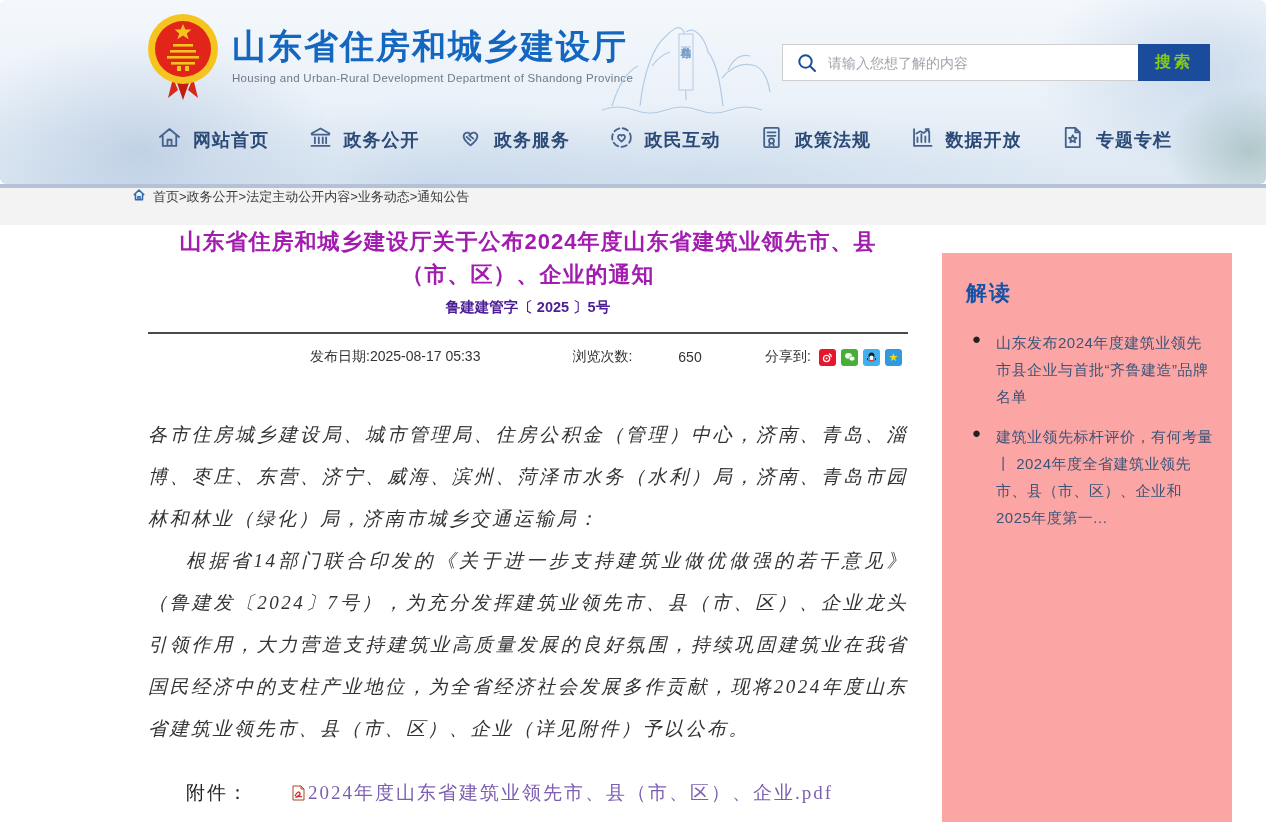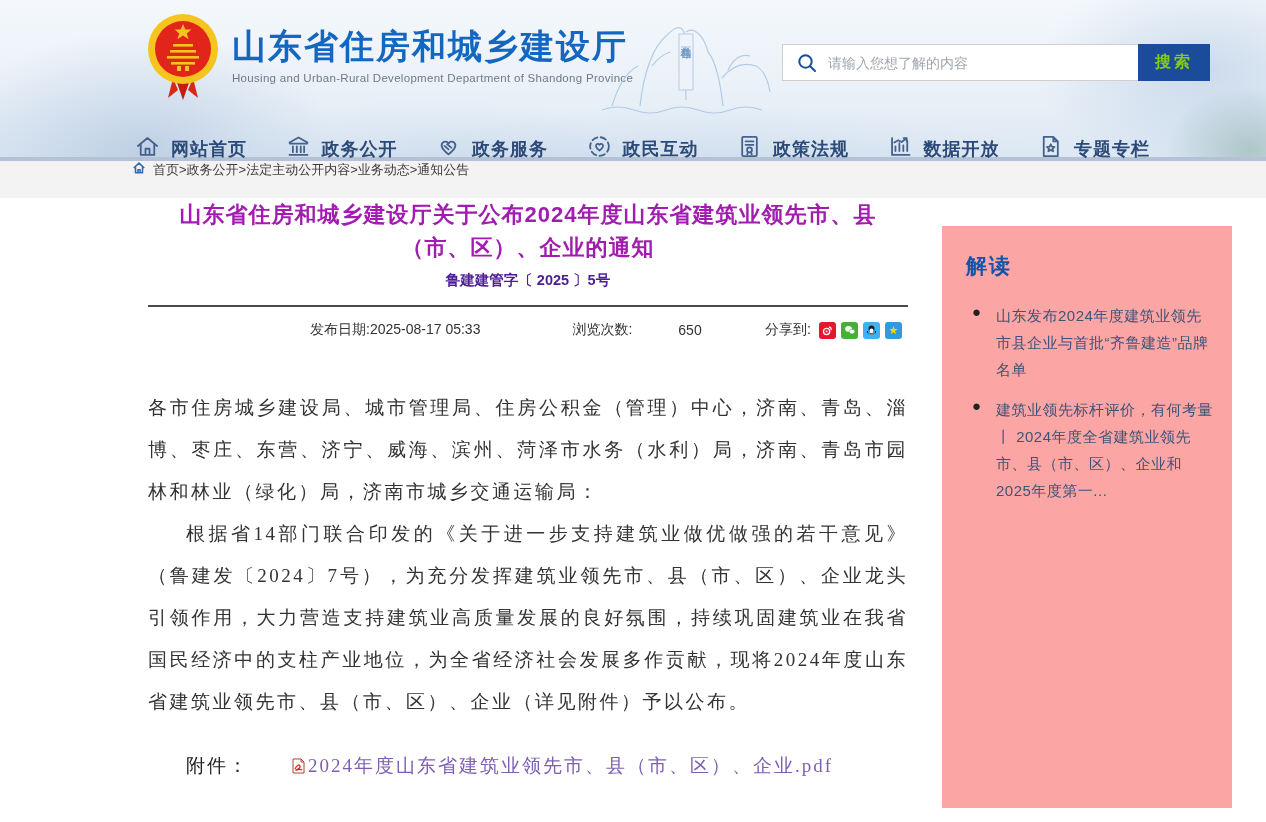--- a/index.html
+++ b/index.html
@@ -4,28 +4,29 @@
 <style>
   * { margin:0; padding:0; box-sizing:border-box; }
   html,body { background:#fff; }
   .page {
     position:relative; width:1266px; height:822px; overflow:hidden;
     background:#fff; font-family:"Liberation Sans", sans-serif;
   }
 
   
   .header {
-    position:relative; height:157px;
+    position:relative; height:184px;
     background:
       radial-gradient(ellipse 280px 170px at 140px 150px, rgba(140,168,205,0.38), transparent 70%),
       radial-gradient(ellipse 320px 120px at 430px 185px, rgba(165,190,220,0.28), transparent 72%),
       radial-gradient(ellipse 240px 150px at 1205px 70px, rgba(130,165,205,0.30), transparent 70%),
       radial-gradient(ellipse 120px 90px at 1250px 150px, rgba(90,140,120,0.35), transparent 70%),
       radial-gradient(ellipse 500px 90px at 700px 175px, rgba(150,180,215,0.22), transparent 75%),
       linear-gradient(180deg,#f4f8fc 0%, #eaf1f8 55%, #dde8f3 100%);
+    border-radius: 6px;
   }
   .emblem { position:absolute; left:146px; top:10px; }
   .title-block { position:absolute; left:232px; top:26px; }
   .site-title { font-size:34px; line-height:40px; font-weight:bold; color:#1467c1; letter-spacing:2px; }
   .site-subtitle { margin-top:6px; font-size:11.5px; color:#6e7a87; letter-spacing:0.3px; }
 
   .mountain-art { position:absolute; left:582px; top:8px; width:200px; height:108px; opacity:0.85; }
 
   .searchbar {
     position:absolute; left:782px; top:44px; width:428px; height:37px;
@@ -37,22 +38,22 @@
     padding:12px 10px; font-size:14px; color:#333; font-family:"Liberation Sans",sans-serif;
   }
   .search-input::placeholder { color:#a0a6ad; }
   .search-btn {
     width:72px; height:37px; margin:-1px -1px -1px 0; border:none; cursor:pointer;
     background:#1b4c9b; color:#84cc16; font-size:16px; font-weight:bold; letter-spacing:3px;
     font-family:"Liberation Sans",sans-serif;
   }
 
   .nav {
-    position:absolute; left:134px; top:124px; width:1016px; height:40px;
-    display:flex; justify-content:space-between; align-items:flex-end;
+    position:absolute; left:156px; top:124px; width:1016px; height:40px;
+    display:flex; justify-content:space-between; align-items:flex-start;
   }
   .nav-item { display:flex; align-items:center; gap:10px; text-decoration:none; cursor:pointer; }
   .nav-item .lbl { font-size:18px; font-weight:bold; color:#2c4a78; letter-spacing:1px; }
   .nav-item svg { stroke:#44628c; fill:none; stroke-width:1.6; stroke-linecap:round; stroke-linejoin:round; }
 
   .header-divider { height:4px; background:#b5c2d6; }
 
   
   .breadcrumb-bar {
     height:37px; background:#f3f3f3; display:flex; 
@@ -76,21 +77,21 @@
   .share-icons { display:flex; gap:5px; }
   .sicon { width:17px; height:17px; border-radius:3px; display:flex; align-items:center;
            justify-content:center; cursor:pointer; font-size:11px; line-height:1; }
   .sicon.weibo { background:#e6162d; }
   .sicon.wechat { background:#45b035; }
   .sicon.qq { background:#3fb0f0; }
   .sicon.qzone { background:#2f9ae0; color:#ffd400; }
 
   .body-text {
     margin-top:48px; font-family:"Liberation Serif", serif;
-    font-size:19px; line-height:42px; color:#333; text-align:justify; letter-spacing:2.5px;
+    font-size:19px; line-height:42px; color:#333; text-align:justify; letter-spacing:2.5px;font-style:italic;
   }
   .body-text p { margin:0; }
   .body-text p.indent { text-indent:2em; }
   .attachment { margin-top:30px; text-indent:2em; font-family:"Liberation Serif", serif;
     font-size:19px; letter-spacing:2px; color:#222; }
   .attachment a { color:#7d5fb2; text-decoration:none; cursor:pointer; }
   .pdf-icon { display:inline-block; vertical-align:-2px; margin:0 2px 0 4px; }
 
   
   .sidebar {

